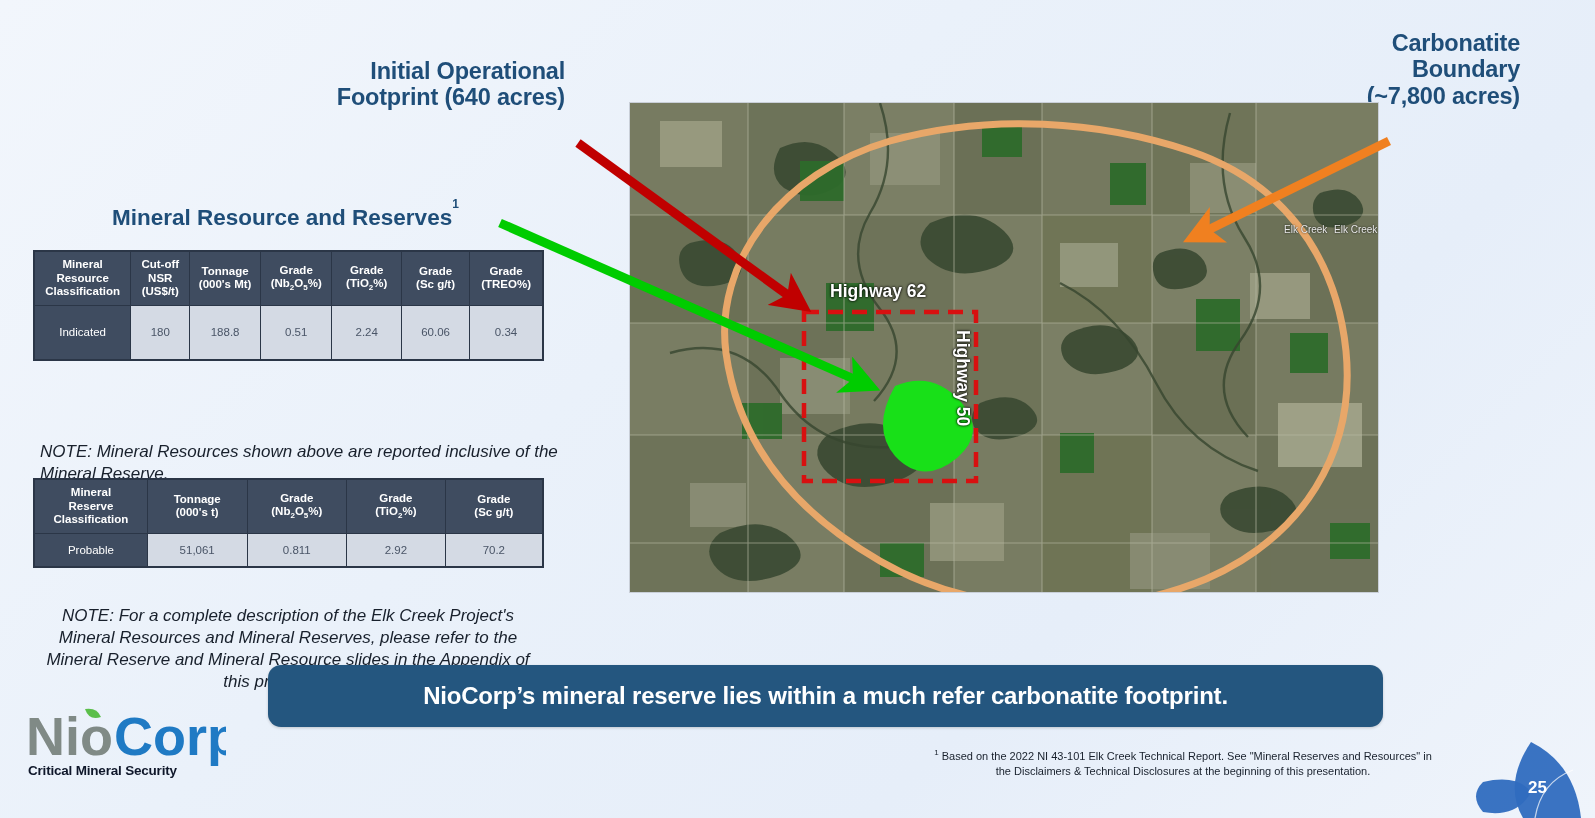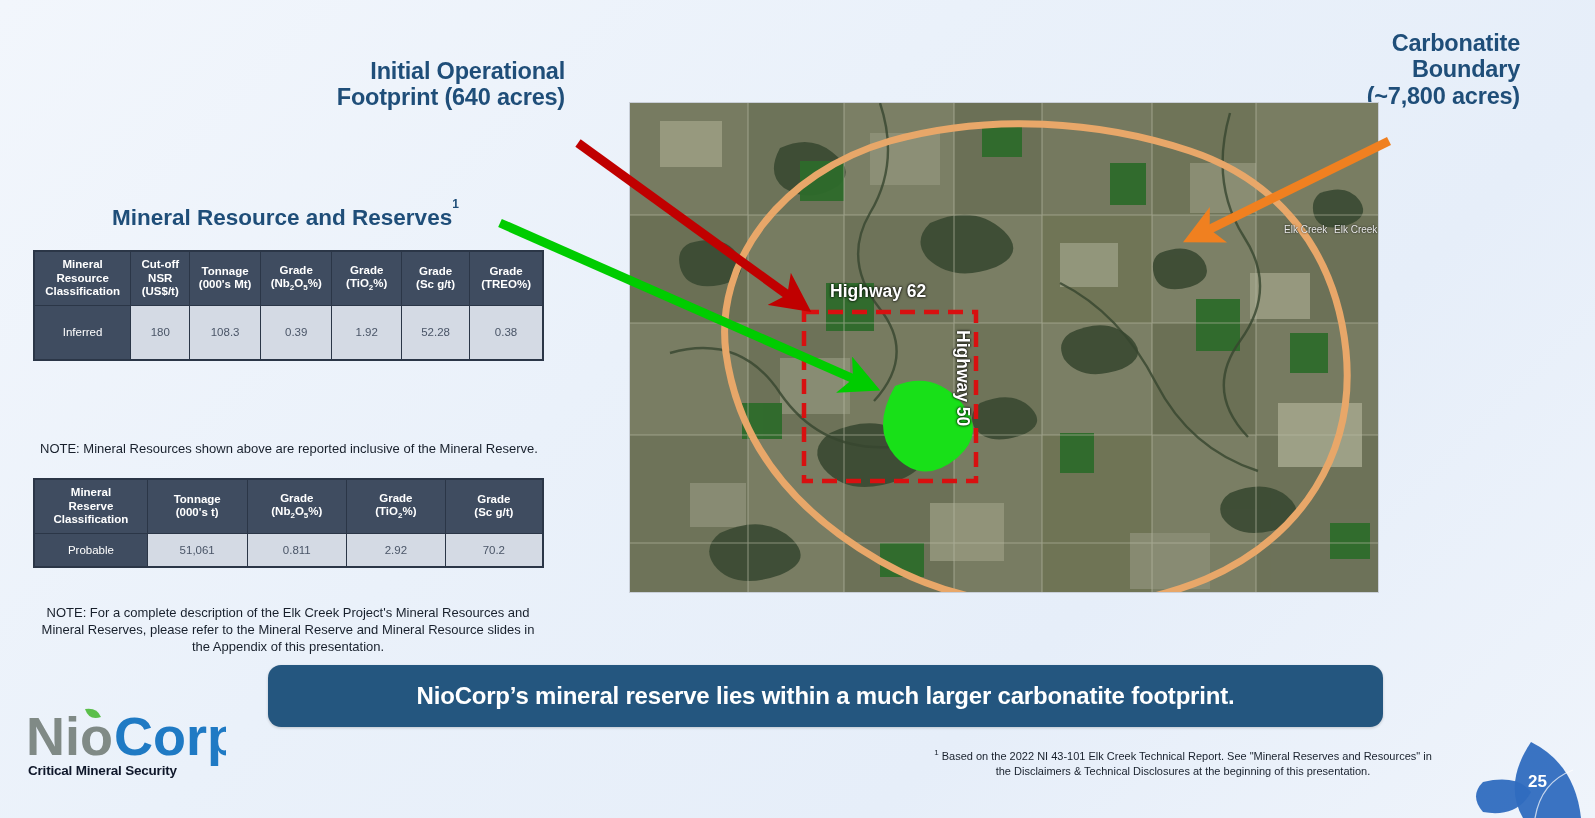--- a/index.html
+++ b/index.html
@@ -70,21 +70,21 @@
 
   #reserve-table{left:33px;top:478px;width:511px;}
   #reserve-table th:nth-child(1){width:112px;}
   #reserve-table th:nth-child(2){width:100px;}
   #reserve-table th:nth-child(3){width:100px;}
   #reserve-table th:nth-child(4){width:100px;}
   #reserve-table th:nth-child(5){width:99px;}
   #reserve-table td{height:22px;padding:5px 10px;}
 
   .note{
-    position:absolute;color:#18202c;font-size:13px;line-height:1.3;
+    position:absolute;color:#18202c;font-size:17px;line-height:1.3;font-style:italic;
   }
   #note-resources{left:40px;top:441px;width:520px;text-align:left;}
   #note-reserves{left:33px;top:576px;width:510px;text-align:center;margin-top:29px;}
 
   
   #map-figure{
     position:absolute;left:629px;top:102px;width:748px;height:489px;
     overflow:hidden;background:#6a6f56;
     border:1px solid #c9cfd8;
   }
@@ -129,21 +129,21 @@
   
   #logo{position:absolute;left:26px;top:703px;width:200px;height:78px;}
   #logo-tagline{
     position:absolute;left:28px;top:763px;
     font-size:13.5px;font-weight:bold;color:#0f172a;letter-spacing:-0.2px;
   }
 
   
   #page-badge{position:absolute;right:0;bottom:0;width:160px;height:88px;}
   #page-number{
-    position:absolute;right:48px;bottom:26px;color:#ffffff;
+    position:absolute;right:48px;bottom:20px;color:#ffffff;
     font-size:17px;font-weight:bold;
   }
 </style>
 </head>
 <body>
 
 <div class="callout" id="initial-footprint-callout">Initial Operational Footprint (640 acres)</div>
 
 <div class="callout" id="carbonatite-callout">Carbonatite Boundary (~7,800 acres)</div>
 
@@ -306,27 +306,27 @@
       <th>Cut-off<br>NSR<br>(US$/t)</th>
       <th>Tonnage<br>(000's Mt)</th>
       <th>Grade<br>(Nb<sub>2</sub>O<sub>5</sub>%)</th>
       <th>Grade<br>(TiO<sub>2</sub>%)</th>
       <th>Grade<br>(Sc g/t)</th>
       <th>Grade<br>(TREO%)</th>
     </tr>
   </thead>
   <tbody>
     <tr>
-      <td class="rowhead">Inferred</td>
+      <td class="rowhead">Indicated</td>
       <td>180</td>
-      <td>108.3</td>
-      <td>0.39</td>
-      <td>1.92</td>
-      <td>52.28</td>
-      <td>0.38</td>
+      <td>188.8</td>
+      <td>0.51</td>
+      <td>2.24</td>
+      <td>60.06</td>
+      <td>0.34</td>
     </tr>
   </tbody>
 </table>
 
 <div class="note" id="note-resources">NOTE:  Mineral Resources shown above are reported inclusive of the Mineral Reserve.</div>
 
 <table class="dt" id="reserve-table">
   <thead>
     <tr>
       <th>Mineral<br>Reserve<br>Classification</th>
@@ -343,21 +343,21 @@
       <td>0.811</td>
       <td>2.92</td>
       <td>70.2</td>
     </tr>
   </tbody>
 </table>
 
 <div class="note" id="note-reserves">NOTE:  For a complete description of the Elk Creek Project's Mineral Resources and Mineral Reserves, please refer to the Mineral Reserve and Mineral Resource slides in the Appendix of this presentation.</div>
 
 <div id="summary-banner">
-  <span id="summary-banner-text">NioCorp’s mineral reserve lies within a much larger carbonatite footprint.</span>
+  <span id="summary-banner-text">NioCorp’s mineral reserve lies within a much refer carbonatite footprint.</span>
 </div>
 
 <div id="footnote">
   <sup>1</sup>
   <span>Based on the 2022 NI 43-101 Elk Creek Technical Report. See "Mineral Reserves and Resources" in the Disclaimers &amp; Technical Disclosures at the beginning of this presentation.</span>
 </div>
 
 <svg id="logo" viewBox="0 0 200 78">
   <text x="0" y="52" font-family="Liberation Sans, sans-serif" font-size="54" font-weight="bold" fill="#808a86">Nio</text>
   <text x="88" y="52" font-family="Liberation Sans, sans-serif" font-size="54" font-weight="bold" fill="#1f7ac4">Corp</text>

